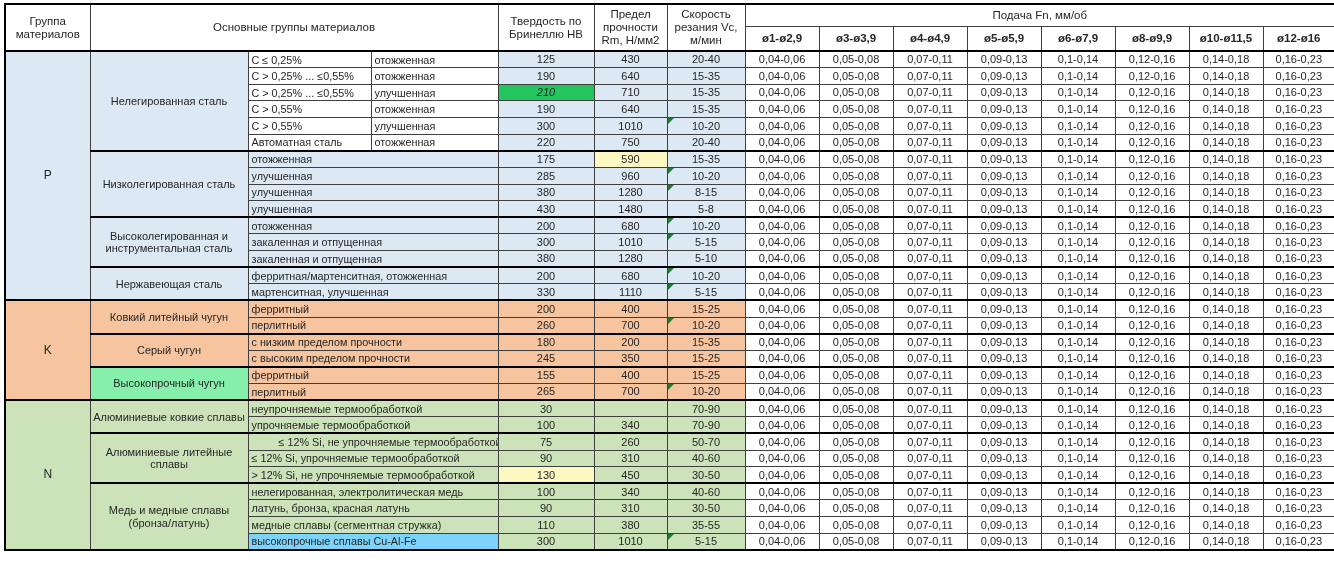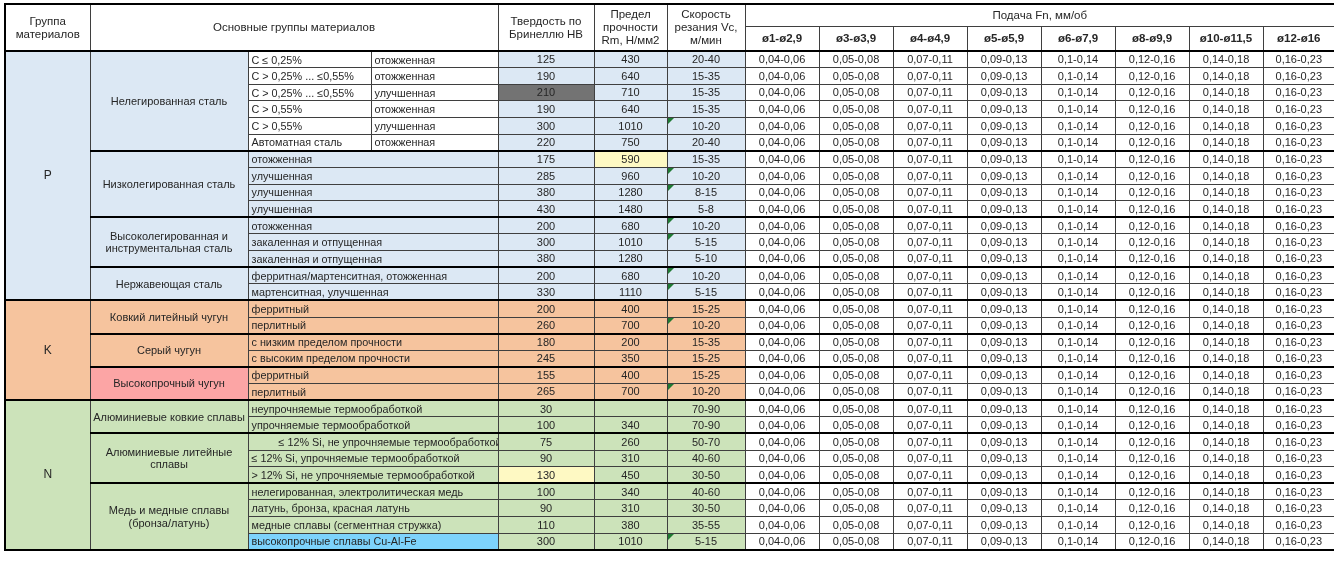--- a/index.html
+++ b/index.html
@@ -95,21 +95,21 @@
           <td class="num white">0,07-0,11</td>
           <td class="num white">0,09-0,13</td>
           <td class="num white">0,1-0,14</td>
           <td class="num white">0,12-0,16</td>
           <td class="num white">0,14-0,18</td>
           <td class="num white">0,16-0,23</td>
         </tr>
         <tr>
           <td class="sub white">C &gt; 0,25% ... ≤0,55%</td>
           <td class="sub white">улучшенная</td>
-          <td class="num" style="background-color: #737373;">210</td>
+          <td class="num" style="background-color: #22c55e; font-style: italic;">210</td>
           <td class="num" style="background-color: rgb(220, 232, 244);">710</td>
           <td class="num vc" style="background-color: rgb(220, 232, 244);">15-35</td>
           <td class="num white">0,04-0,06</td>
           <td class="num white">0,05-0,08</td>
           <td class="num white">0,07-0,11</td>
           <td class="num white">0,09-0,13</td>
           <td class="num white">0,1-0,14</td>
           <td class="num white">0,12-0,16</td>
           <td class="num white">0,14-0,18</td>
           <td class="num white">0,16-0,23</td>
@@ -341,21 +341,21 @@
           <td class="num white">0,04-0,06</td>
           <td class="num white">0,05-0,08</td>
           <td class="num white">0,07-0,11</td>
           <td class="num white">0,09-0,13</td>
           <td class="num white">0,1-0,14</td>
           <td class="num white">0,12-0,16</td>
           <td class="num white">0,14-0,18</td>
           <td class="num white">0,16-0,23</td>
         </tr>
         <tr class="block-start">
-          <td class="name" rowspan="2" style="background-color: #fca5a5; text-align: center;">Высокопрочный чугун</td>
+          <td class="name" rowspan="2" style="background-color: #86efac; text-align: center;">Высокопрочный чугун</td>
           <td class="sub" colspan="2" style="background-color: rgb(246, 196, 158);">ферритный</td>
           <td class="num" style="background-color: rgb(246, 196, 158);">155</td>
           <td class="num" style="background-color: rgb(246, 196, 158);">400</td>
           <td class="num vc" style="background-color: rgb(246, 196, 158);">15-25</td>
           <td class="num white">0,04-0,06</td>
           <td class="num white">0,05-0,08</td>
           <td class="num white">0,07-0,11</td>
           <td class="num white">0,09-0,13</td>
           <td class="num white">0,1-0,14</td>
           <td class="num white">0,12-0,16</td>

